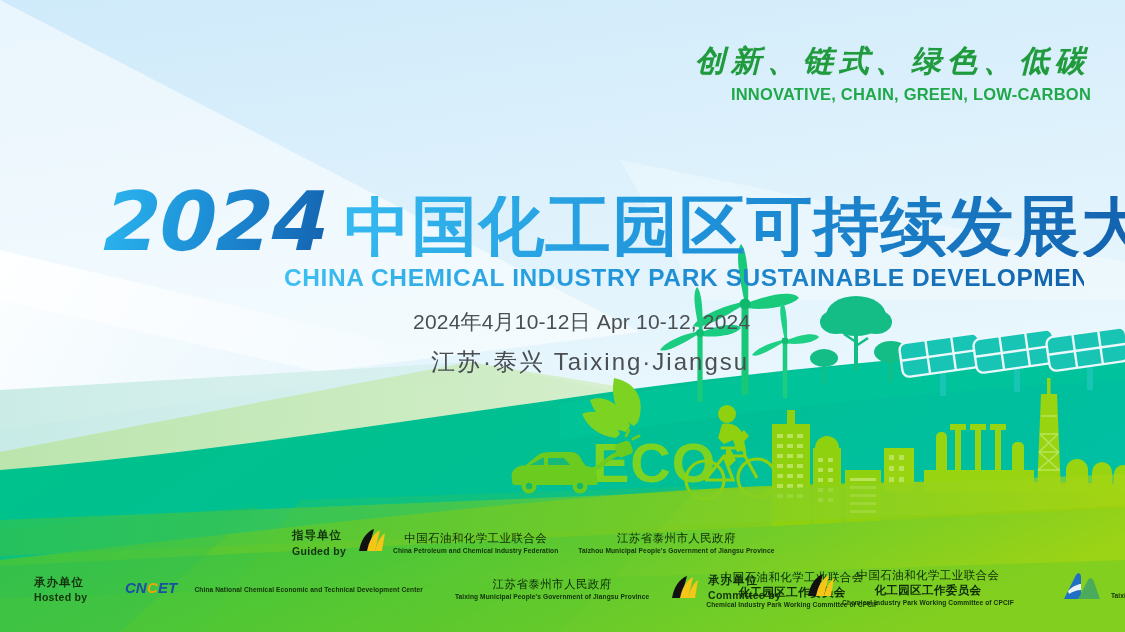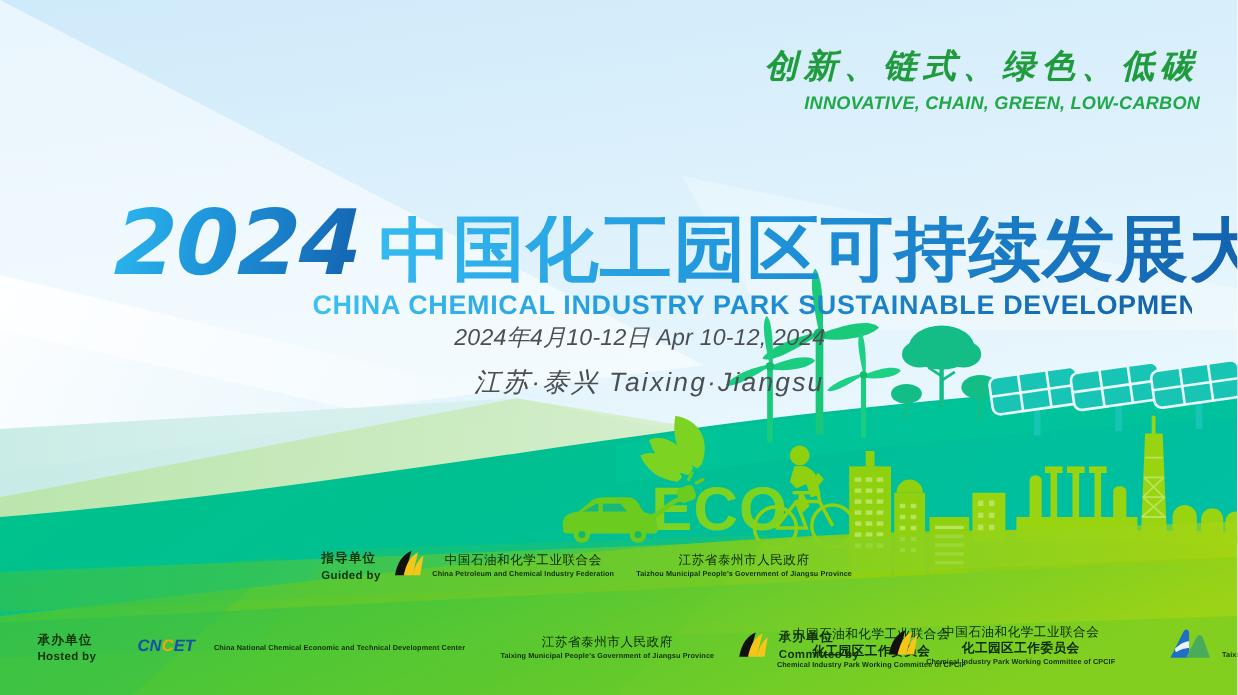--- a/index.html
+++ b/index.html
@@ -20,21 +20,21 @@
     position:absolute;right:34px;top:44px;text-align:right;
     line-height:1.15;
   }
   .kicker .cn{
     font-size:30px;font-weight:700;color:#1f9a3d;letter-spacing:6px;
     font-style:italic;
     white-space:nowrap;
     text-shadow:0 0 1px rgba(31,154,61,.4);
   }
   .kicker .en{
-    font-size:16.5px;font-weight:700;color:#21a84a;font-style:italic;
+    font-size:16.5px;font-weight:700;color:#21a84a;
     letter-spacing:.2px;margin-top:6px;white-space:nowrap;
   }
 
   .title-wrap{position:absolute;left:104px;top:188px;width:980px;}
   .title-row{display:flex;align-items:flex-end;gap:16px;}
   .year{
     font-size:82px;font-weight:800;line-height:.84;
     letter-spacing:-1px;
     background:linear-gradient(100deg,#2bb6ef 0%,#1d8fd6 45%,#1463b0 100%);
     -webkit-background-clip:text;background-clip:text;color:transparent;
@@ -50,22 +50,22 @@
   }
   .title-en{
     margin-top:7px;margin-left:180px;
     font-size:24.5px;font-weight:800;letter-spacing:.6px;
     background:linear-gradient(100deg,#3ec0f2 0%,#2197dc 40%,#1261ab 100%);
     -webkit-background-clip:text;background-clip:text;color:transparent;
     white-space:nowrap;
   }
 
   .meta{
-    position:absolute;left:413px;top:292px;
-    color:#4a4f52;line-height:1.5;font-style:italic;
+    position:absolute;left:413px;top:306px;
+    color:#4a4f52;line-height:1.5;
   }
   .meta .line1{font-size:21px;letter-spacing:.2px;white-space:nowrap;}
   .meta .line2{font-size:24px;letter-spacing:2px;white-space:nowrap;margin-top:6px;margin-left:18px;}
 
   
   .org-row{position:absolute;display:flex;align-items:center;}
   .org-label{
     color:#14330d;font-weight:700;line-height:1.35;margin-right:10px;
     white-space:nowrap;
   }
@@ -73,21 +73,21 @@
   .org-label .l-en{font-size:10.5px;display:block;letter-spacing:.3px;}
 
   .org{display:flex;align-items:center;margin-right:20px;}
   .org-names{line-height:1.3;text-align:center;}
   .org-names .n-cn{display:block;font-size:11.5px;font-weight:400;color:#0d2b08;letter-spacing:.4px;white-space:nowrap;}
   .org-names .n-cn2{display:block;font-size:11.5px;font-weight:700;color:#0d2b08;letter-spacing:.4px;white-space:nowrap;}
   .org-names .n-en{display:block;font-size:6.6px;font-weight:700;color:#11300b;letter-spacing:.1px;white-space:nowrap;margin-top:1px;}
 
   .logo{flex:0 0 auto;margin-right:7px;}
 
-  #row-guided{left:292px;top:500px;justify-content:center;}
+  #row-guided{left:292px;top:528px;justify-content:center;}
   #row-hosted{left:34px;top:570px;}
   #row-undertaken{left:708px;top:568px;}
 </style>
 </head>
 <body>
 
 <div id="banner">
 
   <svg class="bg" viewBox="0 0 1125 632" preserveAspectRatio="none" xmlns="http://www.w3.org/2000/svg">
     <defs>

